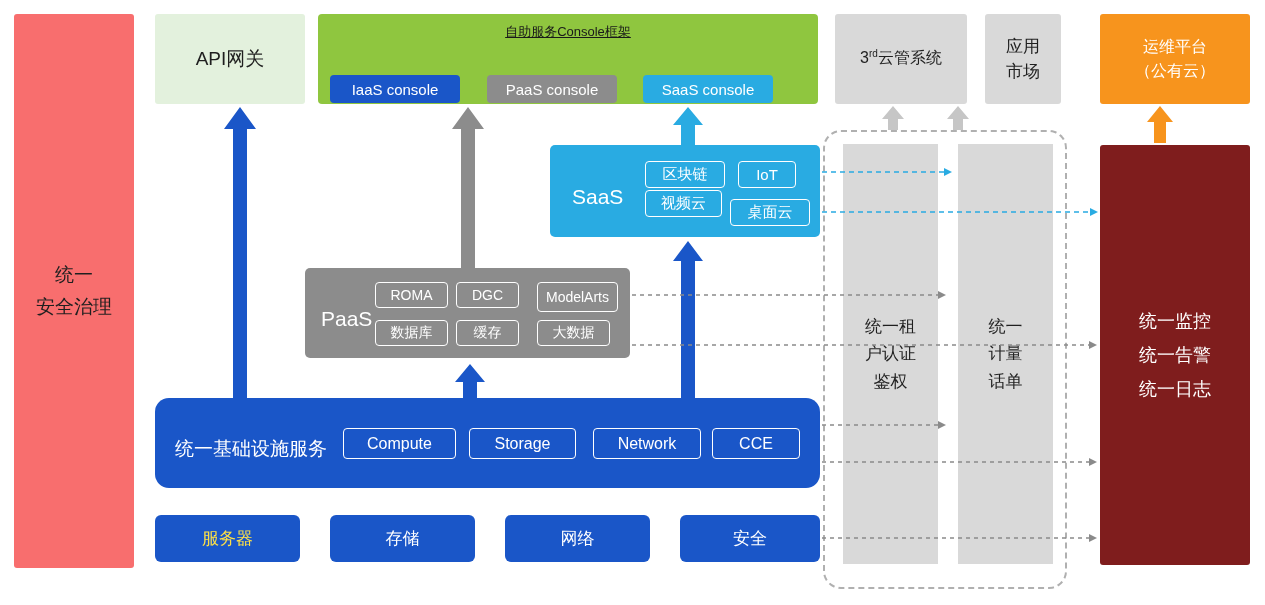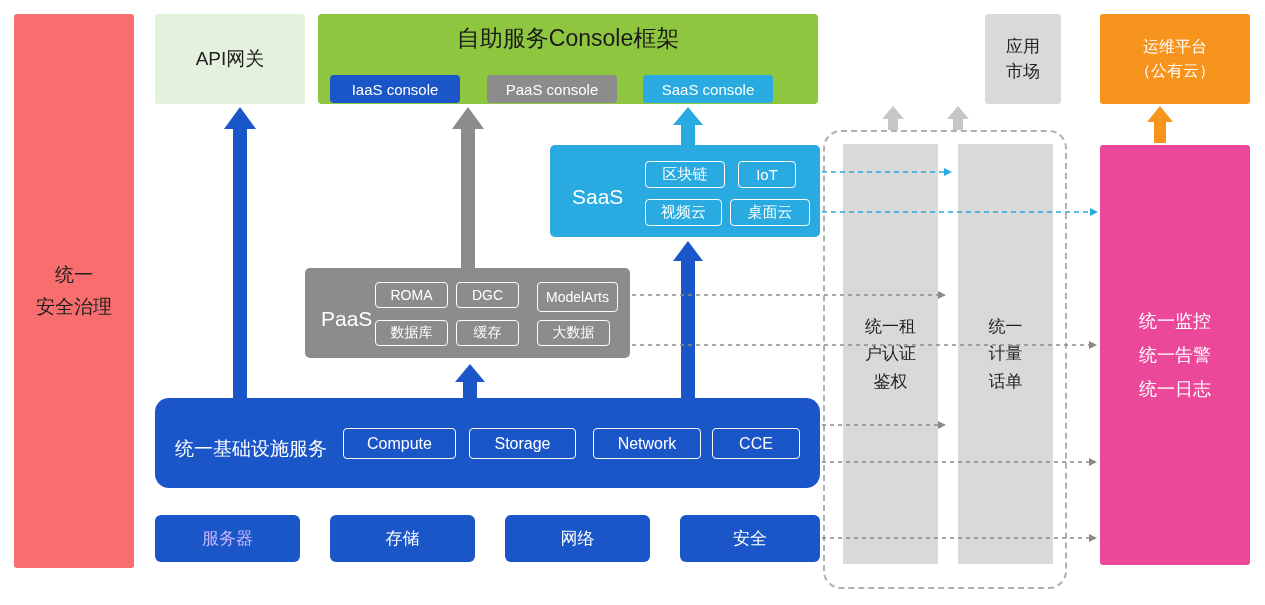--- a/index.html
+++ b/index.html
@@ -24,42 +24,45 @@
   <div class="box" style="left:14px;top:14px;width:120px;height:554px;background:#F86E6E;border-radius:3px;font-size:19px;">
     <span class="ml dk" style="line-height:1.7;">统一
 安全治理</span>
   </div>
 
   <div class="box" style="left:155px;top:14px;width:150px;height:90px;background:#E3F1DD;border-radius:3px;font-size:19px;">
     <span class="dk">API网关</span>
   </div>
 
   <div class="box" style="left:318px;top:14px;width:500px;height:90px;background:#8FC63F;border-radius:4px;">
-    <div style="position:absolute;top:9px;left:0;width:100%;text-align:center;font-size:23px;color:#1a1a1a;">自助服务Console框架</div>
+    <div style="position:absolute;top:9px;left:0;width:100%;text-align:center;font-size:13px;color:#1a1a1a;text-decoration:underline;">自助服务Console框架</div>
     <div class="chip" style="left:12px;top:61px;width:130px;height:28px;background:#1A56C8;font-size:15px;">IaaS console</div>
     <div class="chip" style="left:169px;top:61px;width:130px;height:28px;background:#8C8C8C;font-size:15px;">PaaS console</div>
     <div class="chip" style="left:325px;top:61px;width:130px;height:28px;background:#29ABE2;font-size:15px;">SaaS console</div>
   </div>
 
+  <div class="box" style="left:835px;top:14px;width:132px;height:90px;background:#D9D9D9;border-radius:3px;font-size:16px;">
+    <span class="dk"><span>3</span><sup>rd</sup><span>云管系统</span></span>
+  </div>
 
   <div class="box" style="left:985px;top:14px;width:76px;height:90px;background:#D9D9D9;border-radius:3px;font-size:17px;">
     <span class="ml dk" style="line-height:1.5;">应用
 市场</span>
   </div>
 
   <div class="box" style="left:1100px;top:14px;width:150px;height:90px;background:#F7941D;border-radius:3px;font-size:16px;color:#fff;">
     <span class="ml" style="line-height:1.5;">运维平台
 （公有云）</span>
   </div>
 
   <div class="box" style="left:550px;top:145px;width:270px;height:92px;background:#29ABE2;border-radius:5px;">
     <div class="grouplabel" style="left:22px;font-size:21px;">SaaS</div>
     <div class="pill" style="left:95px;top:16px;width:80px;height:27px;font-size:15px;">区块链</div>
     <div class="pill" style="left:188px;top:16px;width:58px;height:27px;font-size:15px;">IoT</div>
-    <div class="pill" style="left:95px;top:54px;width:77px;height:27px;font-size:15px;">视频云</div>
+    <div class="pill" style="left:95px;top:45px;width:77px;height:27px;font-size:15px;">视频云</div>
     <div class="pill" style="left:180px;top:54px;width:80px;height:27px;font-size:15px;">桌面云</div>
   </div>
 
   <div class="box" style="left:305px;top:268px;width:325px;height:90px;background:#8C8C8C;border-radius:5px;">
     <div class="grouplabel" style="left:16px;font-size:21px;">PaaS</div>
     <div class="pill" style="left:70px;top:14px;width:73px;height:26px;font-size:14px;">ROMA</div>
     <div class="pill" style="left:151px;top:14px;width:63px;height:26px;font-size:14px;">DGC</div>
     <div class="pill" style="left:232px;top:14px;width:81px;height:30px;font-size:14px;">ModelArts</div>
     <div class="pill" style="left:70px;top:52px;width:73px;height:26px;font-size:14px;">数据库</div>
     <div class="pill" style="left:151px;top:52px;width:63px;height:26px;font-size:14px;">缓存</div>
@@ -67,39 +70,39 @@
   </div>
 
   <div class="box" style="left:155px;top:398px;width:665px;height:90px;background:#1A56C8;border-radius:14px;">
     <div class="grouplabel" style="left:20px;font-size:19px;">统一基础设施服务</div>
     <div class="pill" style="left:188px;top:30px;width:113px;height:31px;font-size:16px;">Compute</div>
     <div class="pill" style="left:314px;top:30px;width:107px;height:31px;font-size:16px;">Storage</div>
     <div class="pill" style="left:438px;top:30px;width:108px;height:31px;font-size:16px;">Network</div>
     <div class="pill" style="left:557px;top:30px;width:88px;height:31px;font-size:16px;">CCE</div>
   </div>
 
-  <div class="box" style="left:155px;top:515px;width:145px;height:47px;background:#1A56C8;border-radius:6px;font-size:17px;color:#c4b5fd;">服务器</div>
+  <div class="box" style="left:155px;top:515px;width:145px;height:47px;background:#1A56C8;border-radius:6px;font-size:17px;color:#fde047;">服务器</div>
   <div class="box" style="left:330px;top:515px;width:145px;height:47px;background:#1A56C8;border-radius:6px;font-size:17px;color:#fff;">存储</div>
   <div class="box" style="left:505px;top:515px;width:145px;height:47px;background:#1A56C8;border-radius:6px;font-size:17px;color:#ffffff;">网络</div>
   <div class="box" style="left:680px;top:515px;width:140px;height:47px;background:#1A56C8;border-radius:6px;font-size:17px;color:#fff;">安全</div>
 
   <div style="position:absolute;left:823px;top:130px;width:244px;height:459px;border:2px dashed #B0B0B0;border-radius:18px;box-sizing:border-box;"></div>
 
   <div class="box" style="left:843px;top:144px;width:95px;height:420px;background:#D9D9D9;font-size:17px;">
     <span class="ml dk" style="line-height:1.6;">统一租
 户认证
 鉴权</span>
   </div>
   <div class="box" style="left:958px;top:144px;width:95px;height:420px;background:#D9D9D9;font-size:17px;">
     <span class="ml dk" style="line-height:1.6;">统一
 计量
 话单</span>
   </div>
 
-  <div class="box" style="left:1100px;top:145px;width:150px;height:420px;background:#ec4899;border-radius:3px;font-size:18px;color:#fff;">
+  <div class="box" style="left:1100px;top:145px;width:150px;height:420px;background:#7f1d1d;border-radius:3px;font-size:18px;color:#fff;">
     <span class="ml" style="line-height:1.9;">统一监控
 统一告警
 统一日志</span>
   </div>
 
   <svg class="arrowlayer" viewBox="0 0 1265 605">
 
     <polygon points="233,398 233,129 224,129 240,107 256,129 247,129 247,398" fill="#1A56C8"></polygon>
     <polygon points="461,268 461,129 452,129 468,107 484,129 475,129 475,268" fill="#8C8C8C"></polygon>
     <polygon points="681,145 681,125 673,125 688,107 703,125 695,125 695,145" fill="#29ABE2"></polygon>

